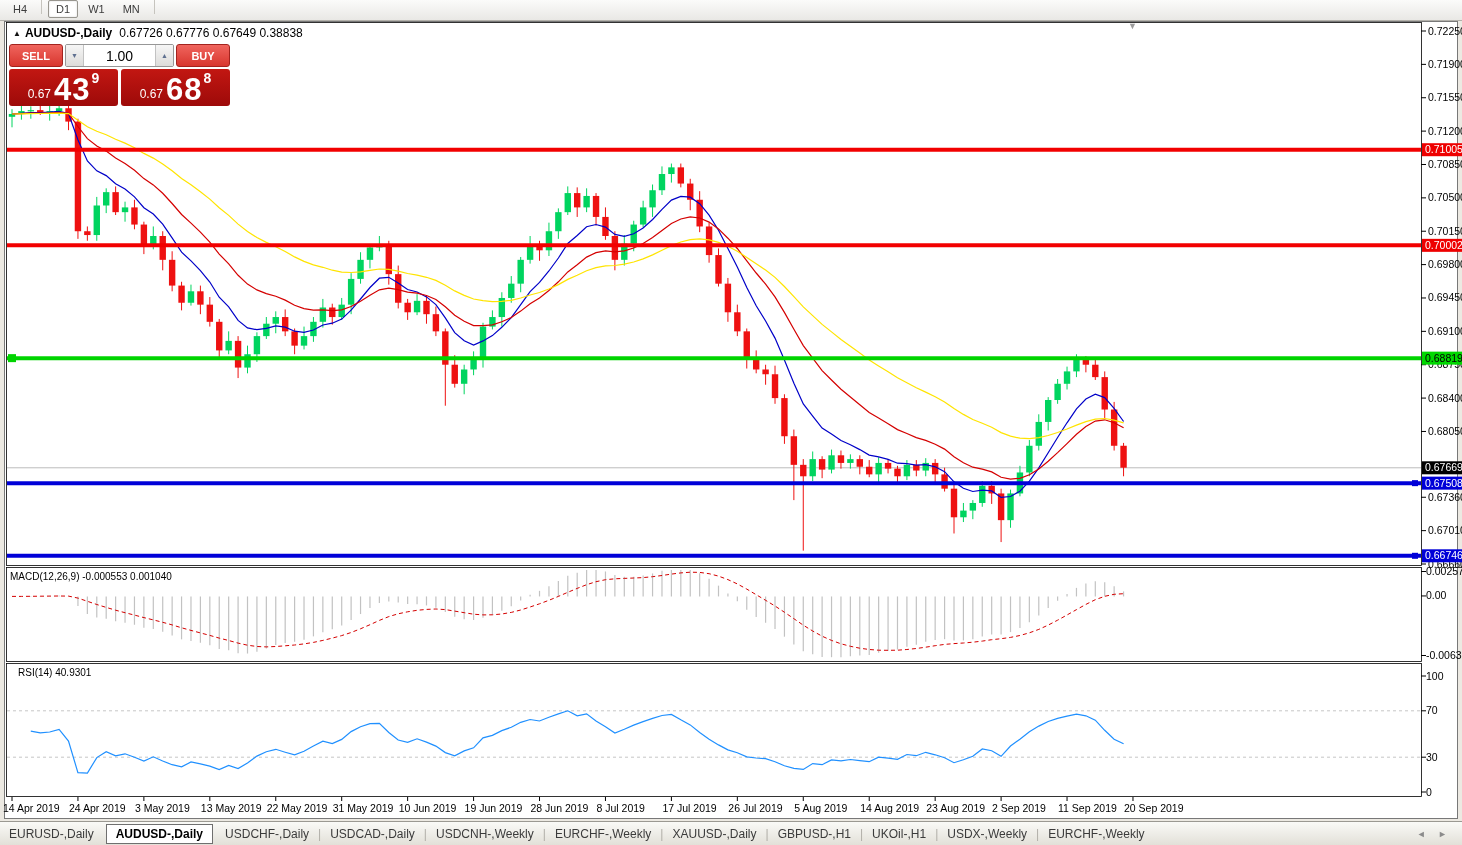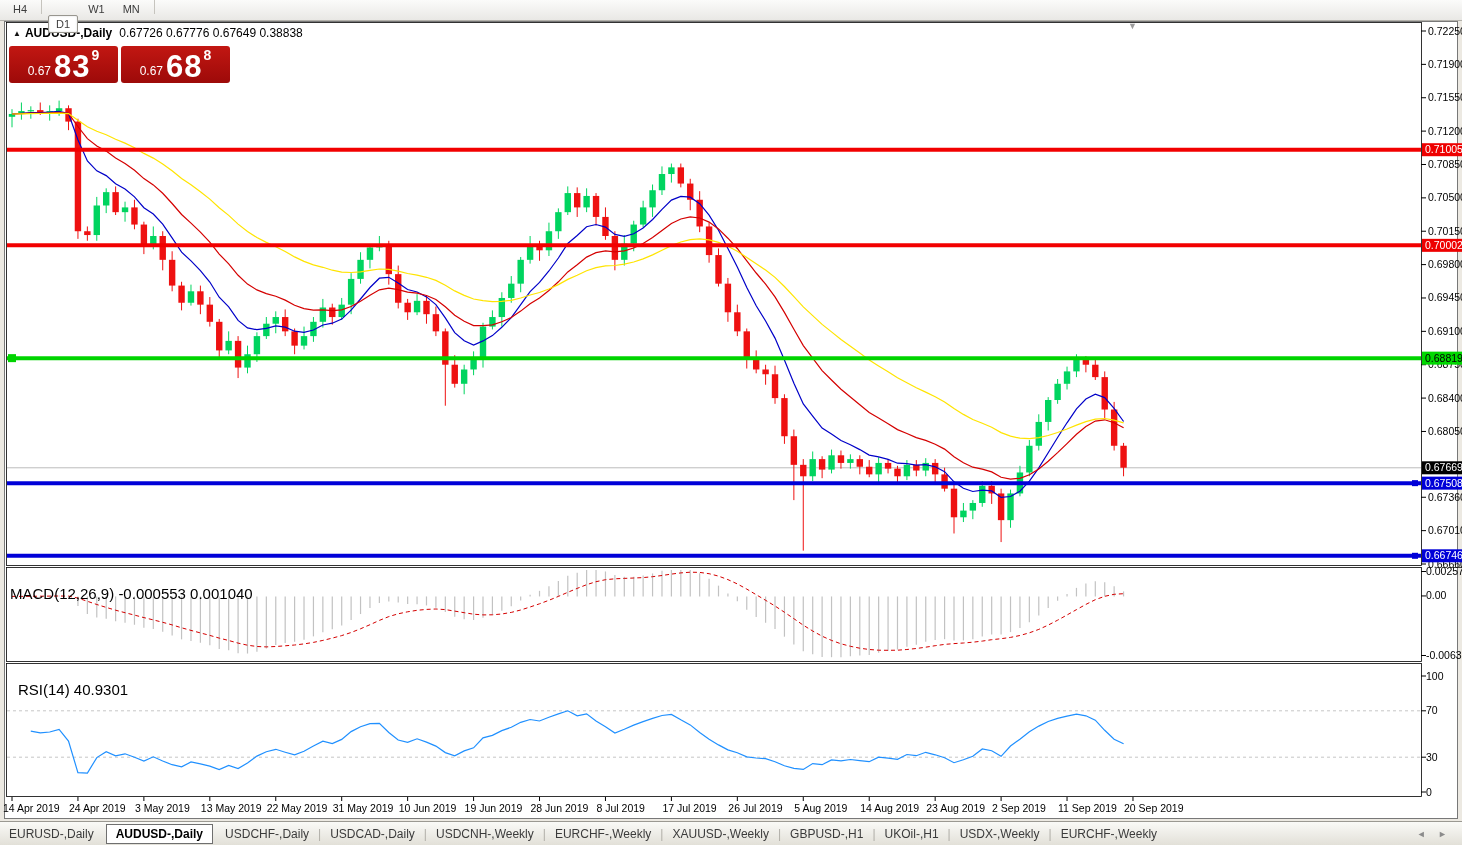--- a/index.html
+++ b/index.html
@@ -3,21 +3,21 @@
 <meta charset="utf-8">
 <style>
   html,body{margin:0;padding:0;width:1462px;height:845px;overflow:hidden;background:#ece9e2;
     font-family:"Liberation Sans",sans-serif;}
   
   .toolbar{position:absolute;left:0;top:0;width:1462px;height:21px;z-index:6;
     background:linear-gradient(#fbfbfa,#e9e8e5);border-bottom:1px solid #b3b1ab;
     display:flex;align-items:flex-start;padding-left:4px;box-sizing:border-box;}
   .tfbtn{display:inline-block;height:16px;line-height:16px;padding:0 7px;margin:0 1px;
     font-size:11px;color:#3d3d3d;border:1px solid transparent;border-radius:2px;cursor:default;}
-  .tfbtn.active{background:#fff;border-color:#98968f;box-shadow:inset 0 0 2px #d6d6d6;margin-top:15px;}
+  .tfbtn.active{background:#fff;border-color:#98968f;box-shadow:inset 0 0 2px #d6d6d6;}
   .tbsep{width:1px;height:14px;background:#c6c4be;margin:0 5px;}
   
   #chart-svg{position:absolute;left:0;top:0;z-index:1;}
   
   .chart-title{position:absolute;left:13px;top:26px;z-index:3;font-size:12px;color:#000;white-space:nowrap;}
   .chart-title .tri{font-size:8px;position:relative;top:-1px;margin-right:4px;color:#111;}
   .chart-title .sym{font-weight:bold;}
   .chart-title .ohlc{margin-left:7px;}
   
   .trade-panel{position:absolute;left:9px;top:44px;width:221px;z-index:4;}
@@ -31,21 +31,21 @@
   .volbtn.up{border-left:1px solid #c2c2c2;}
   .volinput{flex:1;min-width:0;border:none;outline:none;text-align:center;font-size:14px;
     font-family:inherit;color:#000;padding:0;}
   .tp-row2{display:flex;gap:3px;margin-top:2px;}
   .pricebox{flex:1;height:37px;background:linear-gradient(#c21712,#9d0a09);border-radius:3px;color:#fff;
     display:flex;align-items:flex-end;justify-content:center;padding-bottom:4px;box-sizing:border-box;}
   .pp{font-size:12px;font-weight:normal;margin-right:3px;line-height:15px;}
   .pb{font-size:31px;font-weight:bold;line-height:25px;letter-spacing:1px;}
   .ps{font-size:14px;font-weight:bold;align-self:flex-start;margin-top:1px;margin-left:1px;}
   
-  .ind-label{position:absolute;z-index:3;font-size:15px;color:#000;white-space:nowrap;margin-top:14px;}
+  .ind-label{position:absolute;z-index:3;font-size:10px;color:#000;white-space:nowrap;}
   #macd-label{left:10px;top:571px;}
   #rsi-label{left:18px;top:667px;}
   .shift-marker{position:absolute;left:1128px;top:21px;z-index:3;font-size:9px;color:#9c9c9c;}
   
   .tabbar{position:absolute;left:0;top:821px;width:1462px;height:24px;z-index:6;box-sizing:border-box;
     background:linear-gradient(#fafaf7,#e2e0d8);border-top:1px solid #9b9992;
     display:flex;align-items:center;font-size:12px;color:#3b3b3b;}
   .tab{padding:2px 9px;white-space:nowrap;cursor:default;}
   .tab.active{background:#fff;border:1px solid #6f6f6f;font-weight:bold;color:#000;margin:0 3px;}
   .sep{color:#b1afa8;font-style:normal;}
@@ -566,24 +566,33 @@
       <line x1="1132.98" y1="797" x2="1132.98" y2="801" stroke="#000"></line>
       <text x="1123.98" y="812">20 Sep 2019</text>
     </g>
   </svg>
 
 <div class="chart-title">
   <span class="tri">▲</span><span class="sym">AUDUSD-,Daily</span><span class="ohlc">0.67726 0.67776 0.67649 0.38838</span>
 </div>
 
 <div class="trade-panel">
+  <div class="tp-row1">
+    <button class="sellbtn">SELL</button>
+    <div class="vol">
+      <button class="volbtn dn"><span>▼</span></button>
+      <input class="volinput" value="1.00" style="">
+      <button class="volbtn up"><span>▲</span></button>
+    </div>
+    <button class="buybtn">BUY</button>
+  </div>
   <div class="tp-row2">
     <div class="pricebox">
       <span class="pp">0.67</span>
-        <span class="pb">83</span>
+        <span class="pb">43</span>
         <span class="ps">9</span>
     </div>
     <div class="pricebox">
       <span class="pp">0.67</span>
         <span class="pb">68</span>
         <span class="ps">8</span>
     </div>
   </div>
 </div>
 
@@ -602,21 +611,21 @@
     <span class="tab">EURUSD-,Daily</span>
     <span class="tab active">AUDUSD-,Daily</span>
     <span class="tab">USDCHF-,Daily</span>
     <i class="sep">|</i>
     <span class="tab">USDCAD-,Daily</span>
     <i class="sep">|</i>
     <span class="tab">USDCNH-,Weekly</span>
     <i class="sep">|</i>
     <span class="tab">EURCHF-,Weekly</span>
     <i class="sep">|</i>
-    <span class="tab">XAUUSD-,Weekly</span>
+    <span class="tab">XAUUSD-,Daily</span>
     <i class="sep">|</i>
     <span class="tab">GBPUSD-,H1</span>
     <i class="sep">|</i>
     <span class="tab">UKOil-,H1</span>
     <i class="sep">|</i>
     <span class="tab">USDX-,Weekly</span>
     <i class="sep">|</i>
     <span class="tab">EURCHF-,Weekly</span>
     <span class="tab-arrows">◄ ►</span>
   </div>

